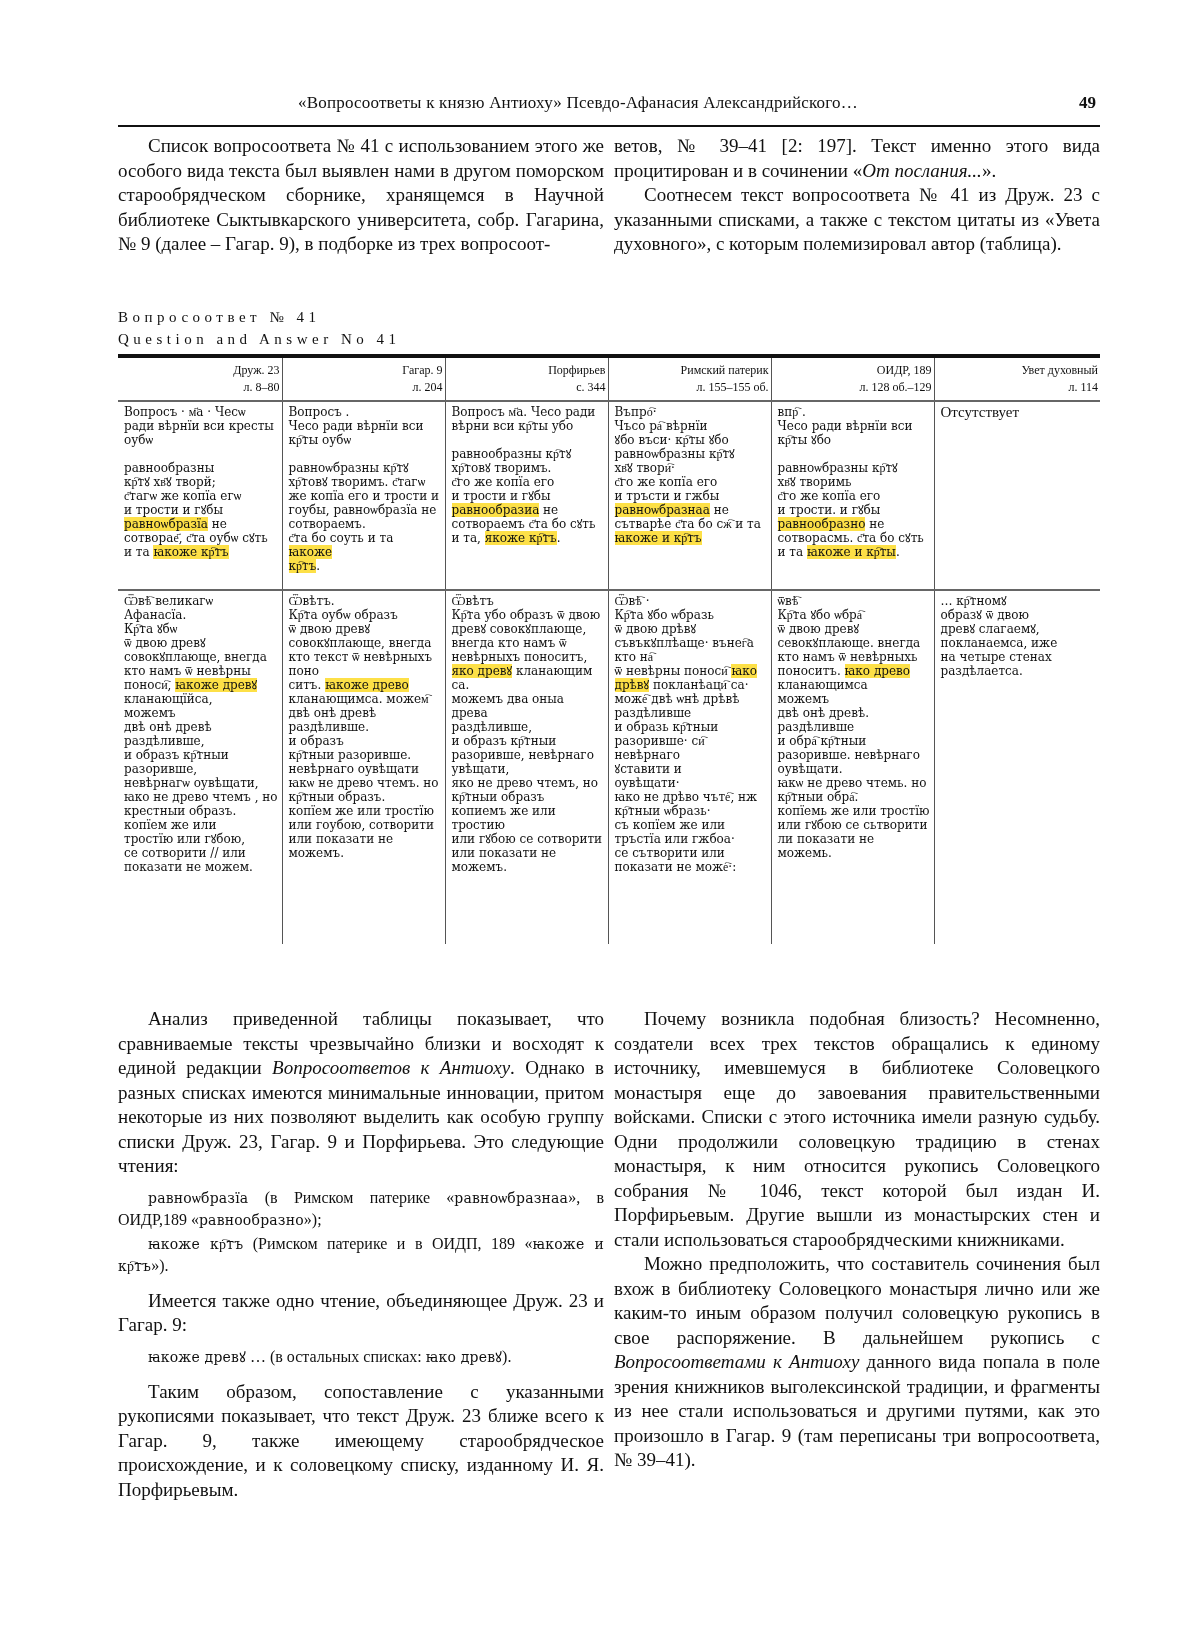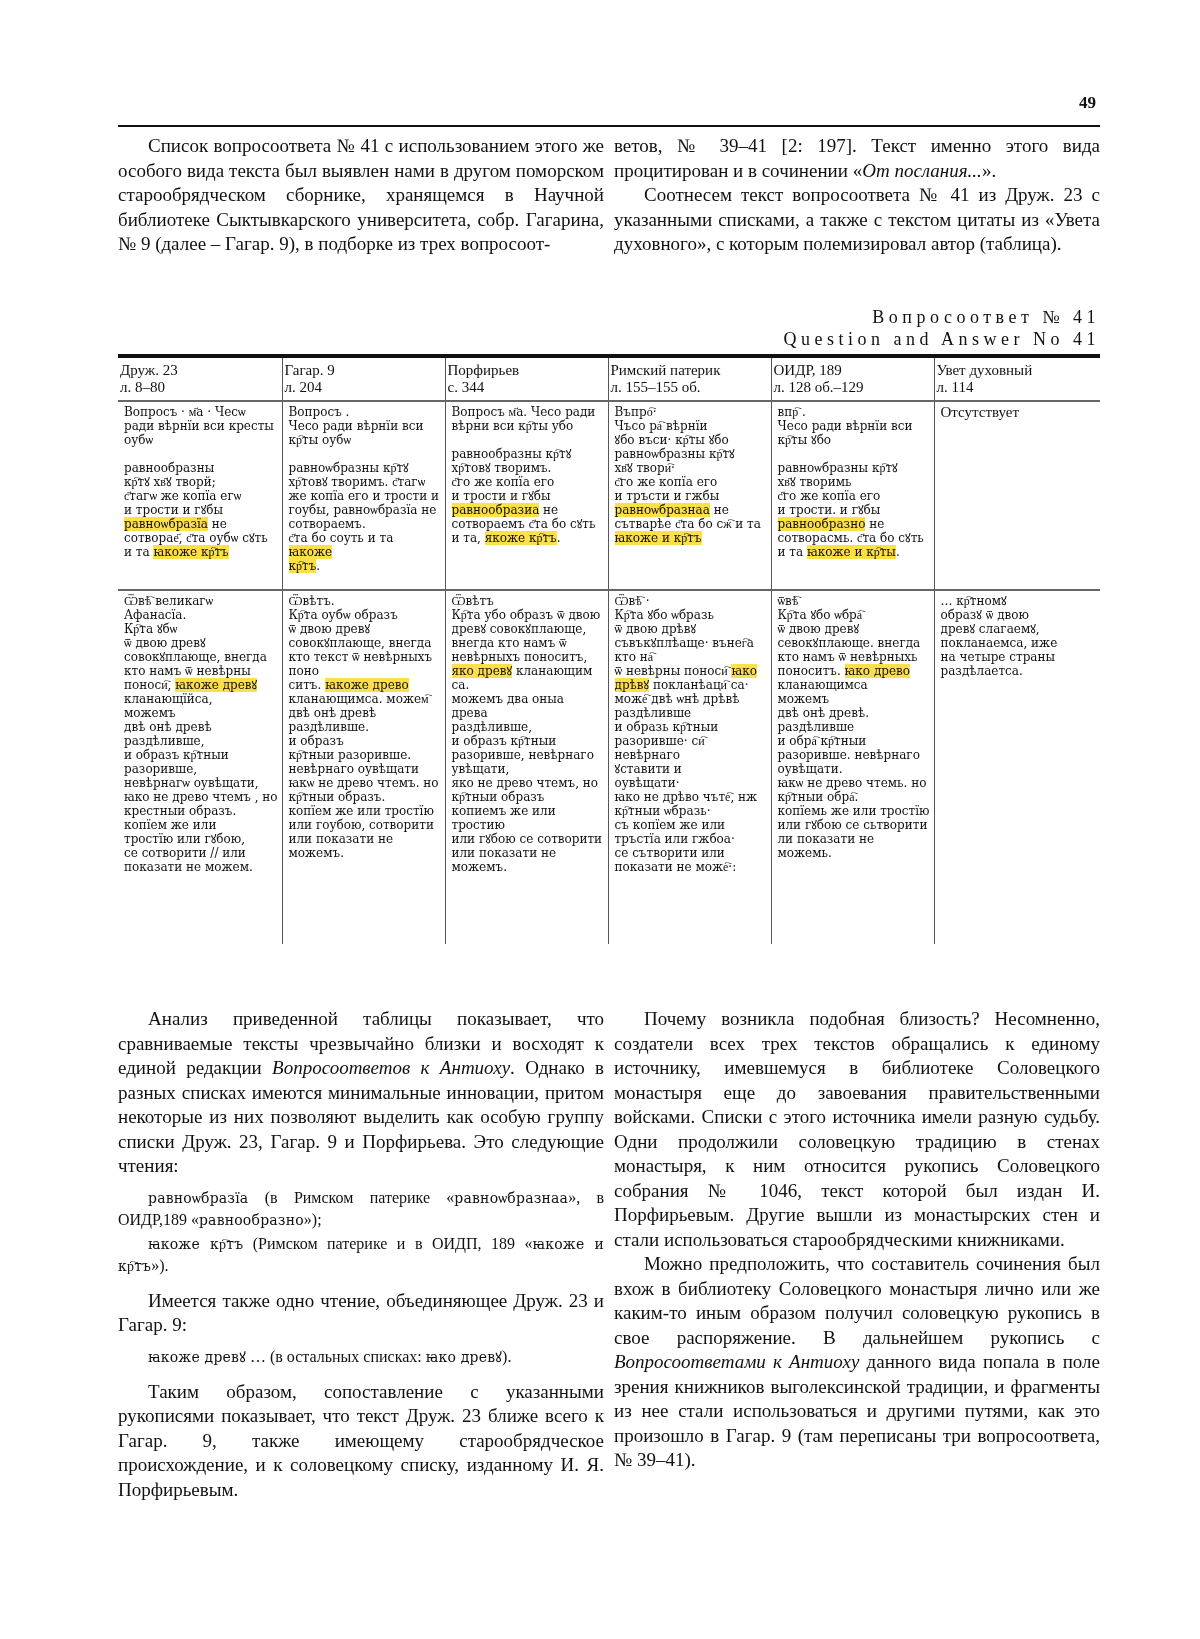--- a/index.html
+++ b/index.html
@@ -15,38 +15,39 @@
   .col p { margin: 0; text-indent: 30px; }
   .col p.noindent { text-indent: 0; }
   .col .quote { font-size: 16px; line-height: 21px; text-indent: 30px; margin: 8px 0 0 0; }
   .col .quote.gap { margin-bottom: 12px; }
   .slav { font-family: "DejaVu Serif", serif; font-size: 14px; font-style: normal; letter-spacing: 0.2px; }
   em { font-style: italic; }
 
   .top-cols { top: 134px; }
   .bottom-cols { top: 1007px; }
 
-  .table-caption { position: absolute; top: 306px; left: 0; width: 982px; text-align: right; font-size: 18px; letter-spacing: 4.5px; line-height: 22px; }
+  .table-caption { position: absolute; top: 306px; left: 0; width: 982px; text-align: left; font-size: 15px; letter-spacing: 4.5px; line-height: 22px; }
 
   .ms-table { position: absolute; top: 354px; left: 0; width: 982px; border-collapse: collapse; table-layout: fixed; }
   .ms-table { border-top: 4px solid #111; }
-  .ms-table th { font-weight: normal; font-size: 15px; line-height: 17px; text-align: left; padding: 4px 2px 4px; border-left: 1px solid #555; border-bottom: 2px solid #666; vertical-align: top; }
+  .ms-table th { font-weight: normal; font-size: 12px; line-height: 17px; text-align: right; padding: 4px 2px 4px; border-left: 1px solid #555; border-bottom: 2px solid #666; vertical-align: top; }
   .ms-table th:first-child, .ms-table td:first-child { border-left: none; }
   .ms-table td { vertical-align: top; border-left: 1px solid #555; padding: 3px 4px 4px 6px; font-family: "DejaVu Serif", serif; font-size: 12px; line-height: 14px; white-space: pre-line; margin-left: 20px; }
   .ms-table tr.row-q td { border-bottom: 2px solid #666; height: 180px; }
   .ms-table tr.row-a td { height: 346px; }
   .ms-table td.plain { font-family: "Liberation Serif", serif; font-size: 15px; }
   .hl { background: #fde047; }
 </style>
 </head>
 <body>
 
 <div class="page">
 
   <div class="running-head">
+    <span class="running-title">«Вопросоответы к князю Антиоху» Псевдо-Афанасия Александрийского…</span>
     <span class="page-number">49</span>
   </div>
   <div class="head-rule"></div>
 
   <div class="cols top-cols">
     <div class="col">
       <p>Список вопросоответа № 41 с использованием этого же особого вида текста был выявлен нами в другом поморском старообрядческом сборнике, хранящемся в Научной библиотеке Сыктывкарского университета, собр. Гагарина, № 9 (далее – Гагар. 9), в подборке из трех вопросоот-</p>
     </div>
     <div class="col">
       <p class="noindent"><span>ветов, № 39–41 [2: 197]. Текст именно этого вида процитирован и в сочинении «</span><em>От послания...</em><span>».</span></p>
@@ -245,21 +246,21 @@
 оувѣщати.
 ꙗкѡ не древо чтемь. но
 кр҇тныи обра҇.
 копїемь же или тростїю
 или гꙋбою се сьтворити
 ли показати не можемь.</span></td>
           <td><span>… кр҇тномꙋ
 образꙋ ѿ двою
 древꙋ слагаемꙋ,
 покланаемса, иже
-на четыре страны
+на четыре стенах
 раздѣлаетса.</span></td>
         </tr>
     </tbody>
   </table>
 
   <div class="cols bottom-cols">
     <div class="col">
       <p><span>Анализ приведенной таблицы показывает, что сравниваемые тексты чрезвычайно близки и восходят к единой редакции </span><em>Вопросоответов к Антиоху</em><span>. Однако в разных списках имеются минимальные инновации, притом некоторые из них позволяют выделить как особую группу списки Друж. 23, Гагар. 9 и Порфирьева. Это следующие чтения:</span></p>
       <p class="quote"><span class="slav">равноѡбразїа</span><span> (в Римском патерике «</span><span class="slav">равноѡбразнаа</span><span>», в ОИДР,189 «</span><span class="slav">равнообразно</span><span>»);</span></p>
       <p class="quote gap" style="margin-top:2px"><span class="slav">ꙗкоже кр҇тъ</span><span> (Римском патерике и в ОИДП, 189 «</span><span class="slav">ꙗкоже и кр҇тъ</span><span>»).</span></p>

